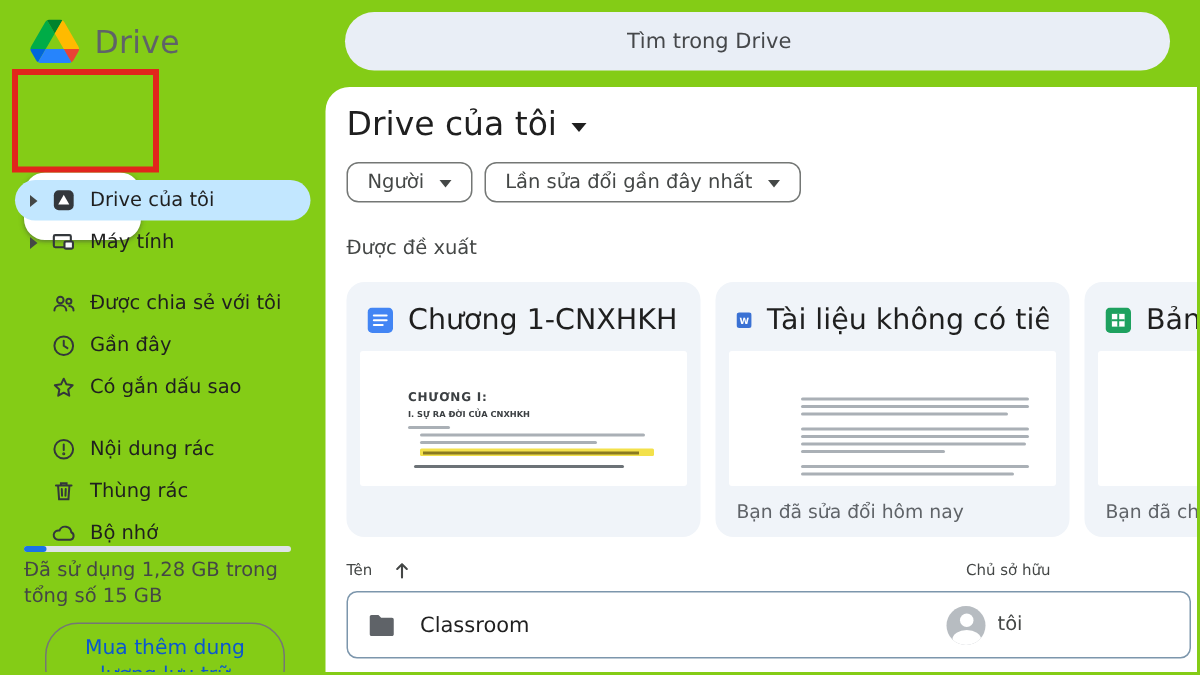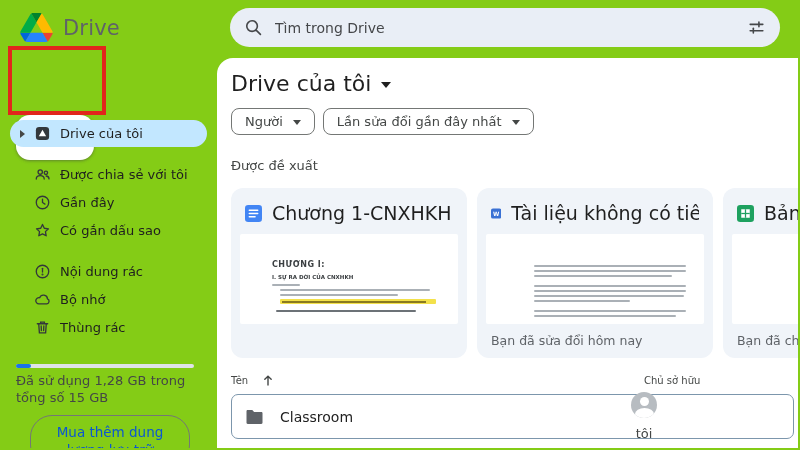--- a/index.html
+++ b/index.html
@@ -5,21 +5,21 @@
   * { margin:0; padding:0; box-sizing:border-box; }
   html,body { width:800px; height:450px; }
   body { font-family:"DejaVu Sans","Liberation Sans",sans-serif; color:#1f1f1f; }
   .frame { position:relative; width:800px; height:450px; background:#84cc16; border:2px solid #84cc16; overflow:hidden; }
 
   
   .topbar { position:absolute; left:0; top:0; width:800px; height:56px; }
   .brand { position:absolute; left:18px; top:11px; display:flex; align-items:center; gap:10px; }
   .brand-name { font-size:21px; color:#5f6368; letter-spacing:.2px; }
   .searchbar { position:absolute; left:228px; top:6px; right:22px; height:39px; background:#E9EEF6;
-               border-radius:20px; display:flex; align-items:center; padding:0 14px; gap:12px; }
+               border-radius:20px; display:flex; align-items:center; padding:0 14px; gap:12px;flex-direction:column; }
   .searchbar input { flex:1; border:none; outline:none; background:transparent; font-size:14px;
                font-family:inherit; color:#1f1f1f; }
   .searchbar input::placeholder { color:#45474a; opacity:1; }
 
   
   .sidebar { position:absolute; left:0; top:56px; width:215px; bottom:0; }
   .annotation-box { position:absolute; left:6px; top:44px; width:98px; height:69px;
                border:4px solid #E1261C; z-index:40; pointer-events:none; }
   .new-btn { position:absolute; left:14px; top:57px; width:78px; height:45px; background:#fff;
                border:none; border-radius:14px; display:flex; align-items:center; justify-content:center;
@@ -70,21 +70,21 @@
 
   
   .tbl-head { position:absolute; left:14px; top:316px; right:0; display:flex; align-items:center;
           font-size:10px; color:#444746; font-weight:500; }
   .th-name { display:flex; align-items:center; gap:14px; cursor:pointer; }
   .th-owner { position:absolute; left:413px; cursor:pointer; }
   .file-row { position:absolute; left:14px; top:336px; right:4px; height:45px; border:1px solid #7C96AC;
           border-radius:7px; display:flex; align-items:center; padding-left:13px; background:#fff; cursor:pointer; }
   .file-row.partial { top:391px; border-color:#d5d9dd; }
   .row-name { font-size:14px; color:#1f1f1f; margin-left:16px; }
-  .row-owner { position:absolute; left:399px; display:flex; align-items:center; gap:8px; font-size:13px; color:#444746;flex-direction:column; }
+  .row-owner { position:absolute; left:399px; display:flex; align-items:center; gap:8px; font-size:13px; color:#444746; }
   .avatar { width:26px; height:26px; border-radius:50%; background:#b7bcc1; position:relative; overflow:hidden; }
   .avatar:before { content:""; position:absolute; left:8.5px; top:5px; width:9px; height:9px; border-radius:50%; background:#fff; }
   .avatar:after { content:""; position:absolute; left:3.5px; top:16px; width:19px; height:12px; border-radius:50%; background:#fff; }
 </style>
 </head>
 <body>
 
 <div class="frame">
 
   <div class="topbar">
@@ -135,20 +135,32 @@
             <span class="tri-r"></span>
           </span>
         <span class="nav-ic">
           <svg width="17" height="17" viewBox="0 0 18 18">
               <rect x="2" y="2" width="14" height="14" rx="3.5" fill="#33373b"></rect>
               <path d="M9 5.1 12.9 12H5.1z" fill="#fff"></path>
             </svg>
         </span>
         <span class="nav-label">Drive của tôi</span>
       </div>
+      <div class="nav-item">
+        <span class="nav-exp">
+            <span class="tri-r"></span>
+          </span>
+        <span class="nav-ic">
+          <svg width="17" height="17" viewBox="0 0 18 18">
+              <rect x="2" y="4" width="12" height="8.5" rx="1" fill="none" stroke="#33373b" stroke-width="1.5"></rect>
+              <rect x="9.5" y="8.5" width="6" height="5" rx="1" fill="#F8FAFD" stroke="#33373b" stroke-width="1.5"></rect>
+            </svg>
+        </span>
+        <span class="nav-label">Máy tính</span>
+      </div>
       <div class="nav-gap"></div>
       <div class="nav-item">
         <span class="nav-exp"></span>
         <span class="nav-ic">
           <svg width="17" height="17" viewBox="0 0 18 18" fill="none" stroke="#33373b" stroke-width="1.4" stroke-linecap="round">
               <circle cx="6.6" cy="6.4" r="2.3"></circle>
               <path d="M2.4 13.8c0-2.3 1.9-3.7 4.2-3.7s4.2 1.4 4.2 3.7"></path>
               <circle cx="12.6" cy="7.2" r="1.8"></circle>
               <path d="M12.9 10.6c1.8.2 3 1.4 3 3.1"></path>
             </svg>
@@ -182,36 +194,36 @@
               <circle cx="9" cy="9" r="6.6"></circle>
               <line x1="9" y1="5.6" x2="9" y2="9.6"></line>
               <circle cx="9" cy="12.2" r=".4" fill="#33373b"></circle>
             </svg>
         </span>
         <span class="nav-label">Nội dung rác</span>
       </div>
       <div class="nav-item">
         <span class="nav-exp"></span>
         <span class="nav-ic">
-          <svg width="17" height="17" viewBox="0 0 18 18" fill="none" stroke="#33373b" stroke-width="1.4" stroke-linejoin="round">
-              <path d="M5.3 13.6a3.3 3.3 0 1 1 .7-6.5 4.3 4.3 0 0 1 8.3 1.2 2.8 2.8 0 0 1-.6 5.3z"></path>
-            </svg>
-        </span>
-        <span class="nav-label">Bộ nhớ</span>
-      </div>
-      <div class="nav-item">
-        <span class="nav-exp"></span>
-        <span class="nav-ic">
           <svg width="17" height="17" viewBox="0 0 18 18" fill="none" stroke="#33373b" stroke-width="1.4" stroke-linecap="round">
               <path d="M3.5 5h11M7 5V3.4h4V5M5 5l.7 9.6h6.6L13 5"></path>
               <line x1="7.6" y1="7.4" x2="7.8" y2="12.2"></line>
               <line x1="10.4" y1="7.4" x2="10.2" y2="12.2"></line>
             </svg>
         </span>
         <span class="nav-label">Thùng rác</span>
+      </div>
+      <div class="nav-item">
+        <span class="nav-exp"></span>
+        <span class="nav-ic">
+          <svg width="17" height="17" viewBox="0 0 18 18" fill="none" stroke="#33373b" stroke-width="1.4" stroke-linejoin="round">
+              <path d="M5.3 13.6a3.3 3.3 0 1 1 .7-6.5 4.3 4.3 0 0 1 8.3 1.2 2.8 2.8 0 0 1-.6 5.3z"></path>
+            </svg>
+        </span>
+        <span class="nav-label">Bộ nhớ</span>
       </div>
     </div>
 
     <div class="storage-bar">
       <div class="storage-fill" id="storage-fill" style="width: 8.5%;"></div>
     </div>
     <div class="storage-text">Đã sử dụng 1,28 GB trong tổng số 15 GB</div>
     <button class="buy-btn">Mua thêm dung lượng lưu trữ</button>
   </div>
 

